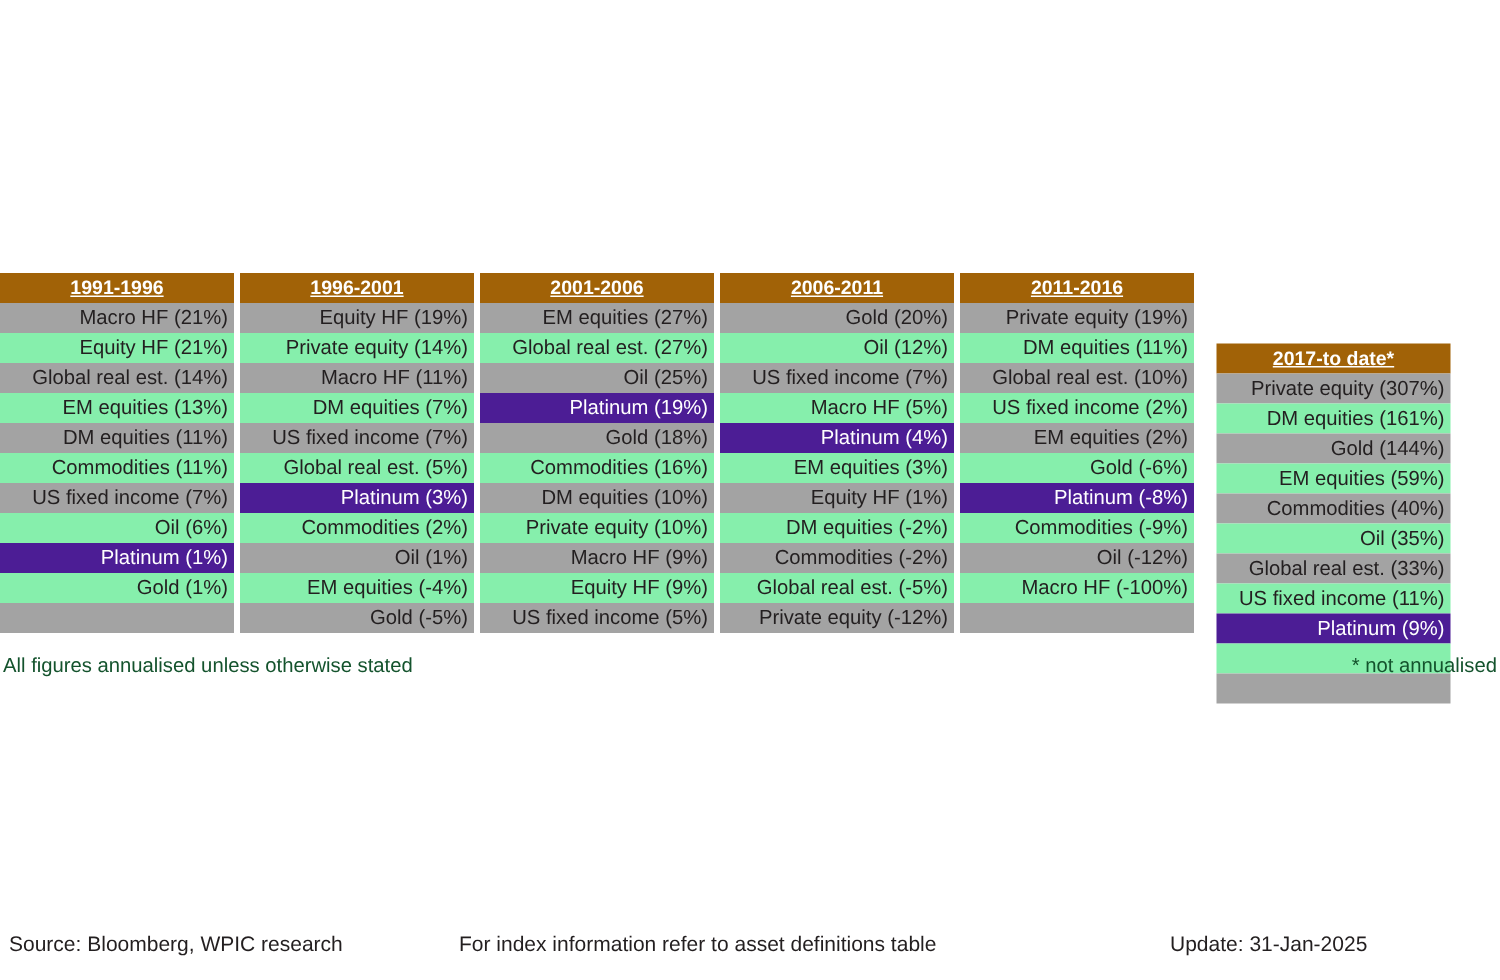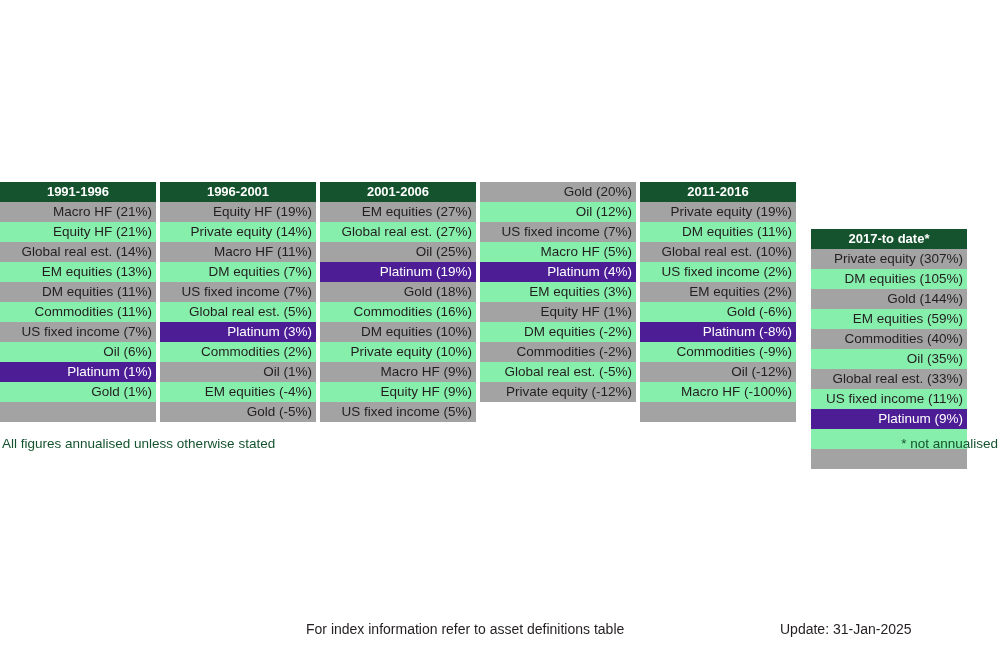--- a/index.html
+++ b/index.html
@@ -41,28 +41,29 @@
   }
   
   .col.col-spaced {
     margin-left: 11px;
     margin-top: 47px;
   }
 
   .col-header {
     height: 20px;
     line-height: 20px;
-    background: #14532d;
+    background: #a16207;
     color: #ffffff;
     font-size: 13px;
     font-weight: bold;
     text-align: center;
     letter-spacing: 0px;
     white-space: nowrap;
     overflow: hidden;
+    text-decoration: underline;
   }
 
   .cell {
     height: 20px;
     line-height: 20px;
     font-size: 13.5px;
     text-align: right;
     padding-right: 4px;
     white-space: nowrap;
     overflow: hidden;
@@ -157,20 +158,21 @@
         <div class="cell even highlight">Platinum (19%)</div>
         <div class="cell odd">Gold (18%)</div>
         <div class="cell even">Commodities (16%)</div>
         <div class="cell odd">DM equities (10%)</div>
         <div class="cell even">Private equity (10%)</div>
         <div class="cell odd">Macro HF (9%)</div>
         <div class="cell even">Equity HF (9%)</div>
         <div class="cell odd">US fixed income (5%)</div>
       </div>
       <div class="col">
+        <div class="col-header">2006-2011</div>
         <div class="cell odd">Gold (20%)</div>
         <div class="cell even">Oil (12%)</div>
         <div class="cell odd">US fixed income (7%)</div>
         <div class="cell even">Macro HF (5%)</div>
         <div class="cell odd highlight">Platinum (4%)</div>
         <div class="cell even">EM equities (3%)</div>
         <div class="cell odd">Equity HF (1%)</div>
         <div class="cell even">DM equities (-2%)</div>
         <div class="cell odd">Commodities (-2%)</div>
         <div class="cell even">Global real est. (-5%)</div>
@@ -186,35 +188,36 @@
         <div class="cell even">Gold (-6%)</div>
         <div class="cell odd highlight">Platinum (-8%)</div>
         <div class="cell even">Commodities (-9%)</div>
         <div class="cell odd">Oil (-12%)</div>
         <div class="cell even">Macro HF (-100%)</div>
         <div class="cell odd blank"></div>
       </div>
       <div class="col col-last col-spaced">
         <div class="col-header">2017-to date*</div>
         <div class="cell odd">Private equity (307%)</div>
-        <div class="cell even">DM equities (105%)</div>
+        <div class="cell even">DM equities (161%)</div>
         <div class="cell odd">Gold (144%)</div>
         <div class="cell even">EM equities (59%)</div>
         <div class="cell odd">Commodities (40%)</div>
         <div class="cell even">Oil (35%)</div>
         <div class="cell odd">Global real est. (33%)</div>
         <div class="cell even">US fixed income (11%)</div>
         <div class="cell odd highlight">Platinum (9%)</div>
         <div class="cell even blank"></div>
         <div class="cell odd blank"></div>
       </div>
     </div>
 </div>
 
 <div id="notes-row">
   <div class="note" id="note-left">All figures annualised unless otherwise stated</div>
   <div class="note" id="note-right">* not annualised</div>
 </div>
 
 <div id="footer">
+  <div class="foot" id="foot-source">Source: Bloomberg, WPIC research</div>
   <div class="foot" id="foot-index">For index information refer to asset definitions table</div>
   <div class="foot" id="foot-update">Update: 31-Jan-2025</div>
 </div>
 
 </body></html>

